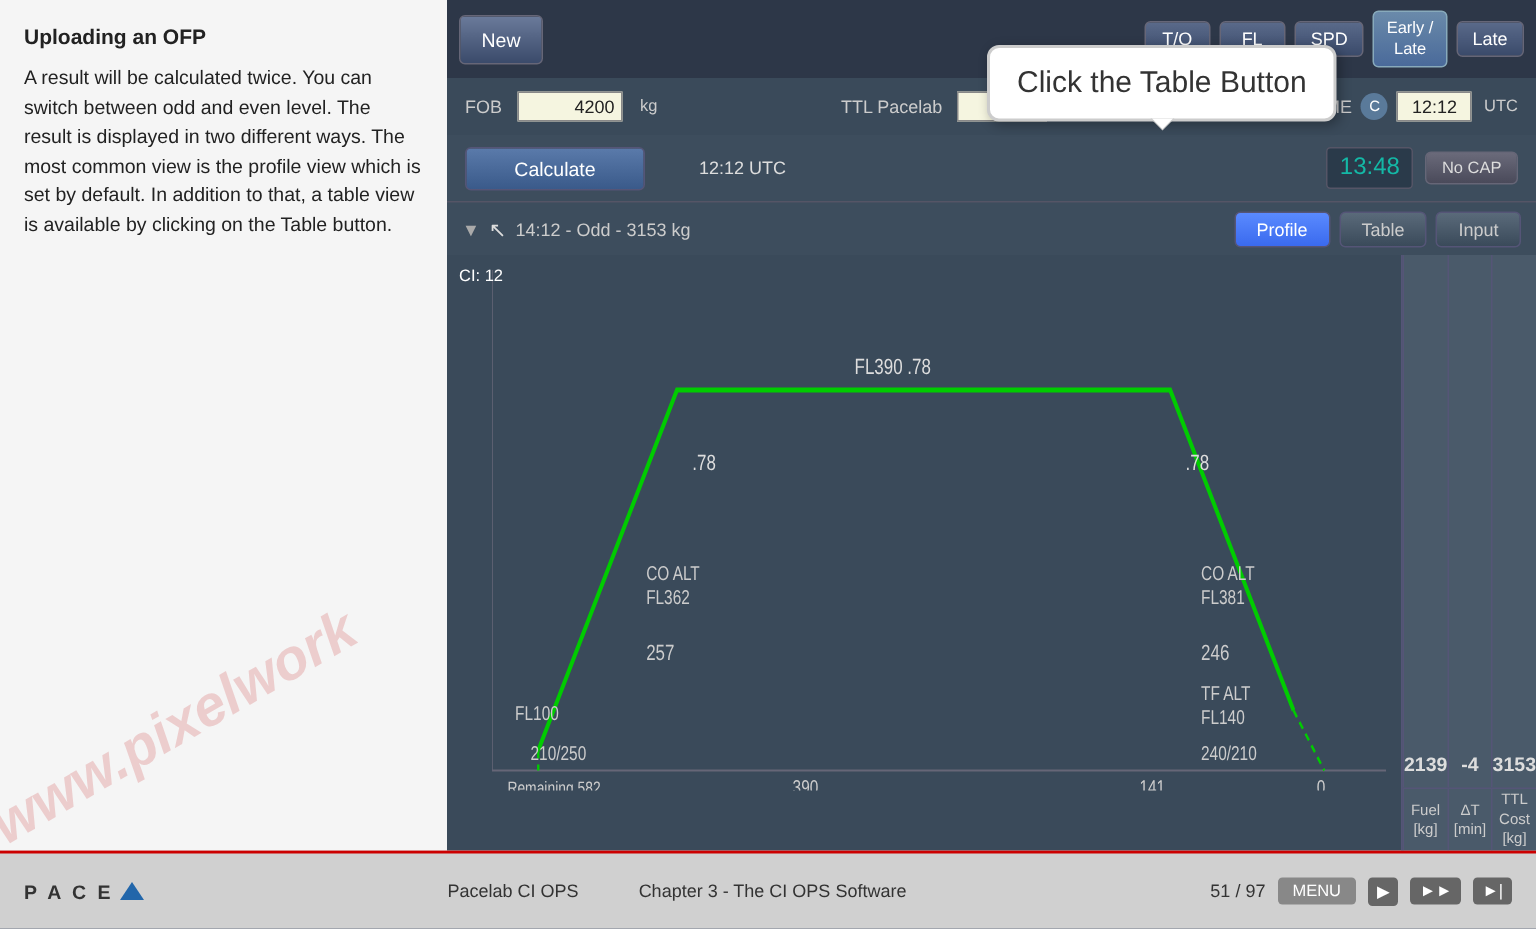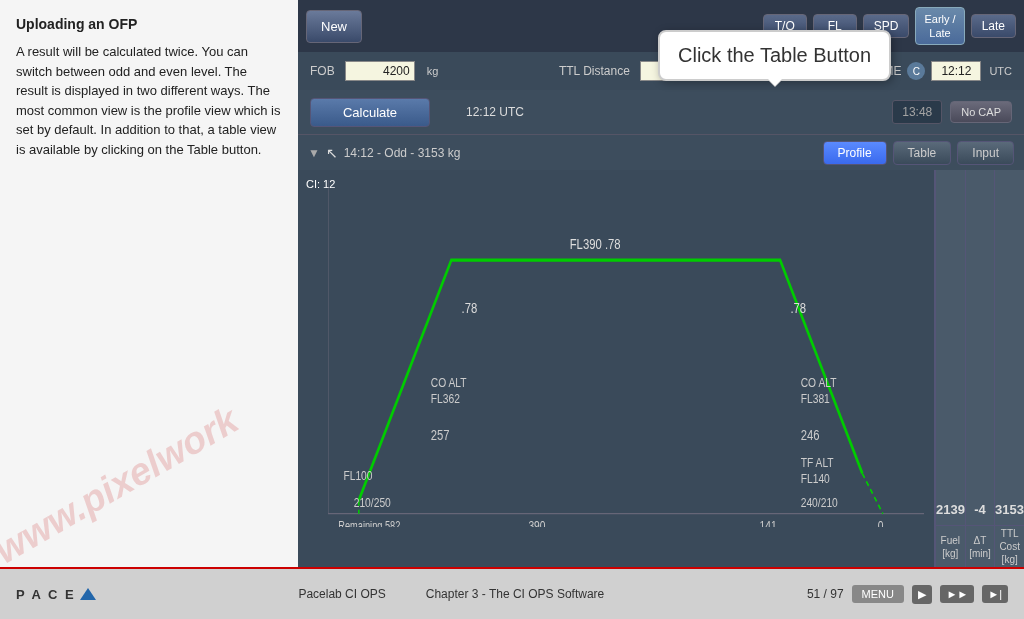--- a/index.html
+++ b/index.html
@@ -145,25 +145,25 @@
       border-radius: 4px;
       padding: 6px 20px;
       font-size: 13px;
       cursor: pointer;
       min-width: 120px;
     }
     .calc-time { color: #ddd; font-size: 12px; margin-left: 20px; }
     .right-times { margin-left: auto; display: flex; align-items: center; gap: 8px; }
     .time-display {
       background: #2a3a4a;
-      color: #a3a3a3;
+      color: #14b8a6;
       border: 1px solid #556;
       border-radius: 3px;
       padding: 4px 8px;
-      font-size: 12px;
+      font-size: 16px;
       min-width: 50px;
       text-align: center;
     }
     .btn-nocap {
       background: linear-gradient(180deg, #6a6a7a 0%, #4a4a5a 100%);
       color: #ddd;
       border: 1px solid #667;
       border-radius: 4px;
       padding: 4px 10px;
       font-size: 11px;
@@ -372,21 +372,21 @@
       <button class="btn btn-early active" style="white-space:pre-line;">Early /
 Late</button>
       <button class="btn">Late</button>
     </div>
 
     <div class="fob-row">
       <label>FOB</label>
       <input type="text" value="4200" style="">
       <span class="unit">kg</span>
       <div class="fob-spacer"></div>
-      <label>TTL Distance</label>
+      <label>TTL Pacelab</label>
       <input type="text" value="582" style="width: 60px; background: rgb(245, 245, 224); border: 1px solid rgb(136, 136, 136); color: rgb(34, 34, 34); font-size: 12px; padding: 2px 4px; text-align: right;">
       <span class="unit">NM</span>
       <div class="fob-spacer"></div>
       <div class="time-box">
         <label>T/O TIME</label>
         <div class="clock-icon">C</div>
         <input type="text" value="12:12" style="width: 50px; background: rgb(245, 245, 224); border: 1px solid rgb(136, 136, 136); color: rgb(34, 34, 34); font-size: 12px; padding: 2px 4px; text-align: center;">
         <span class="unit">UTC</span>
       </div>
     </div>

